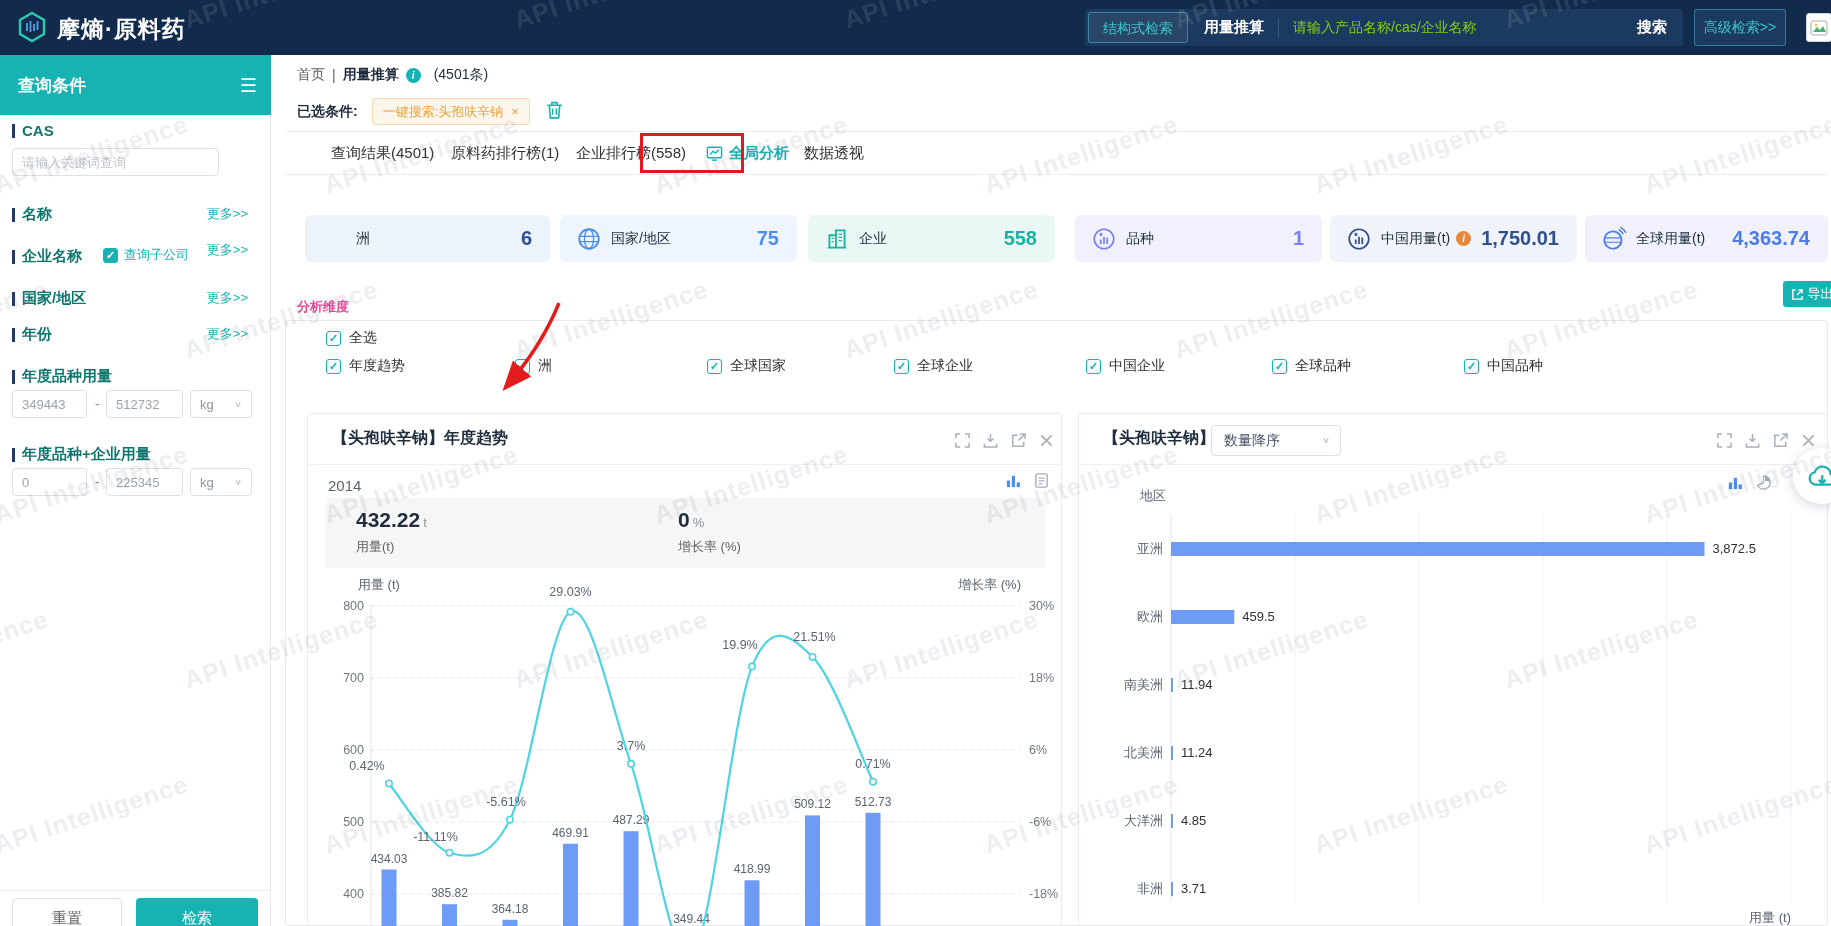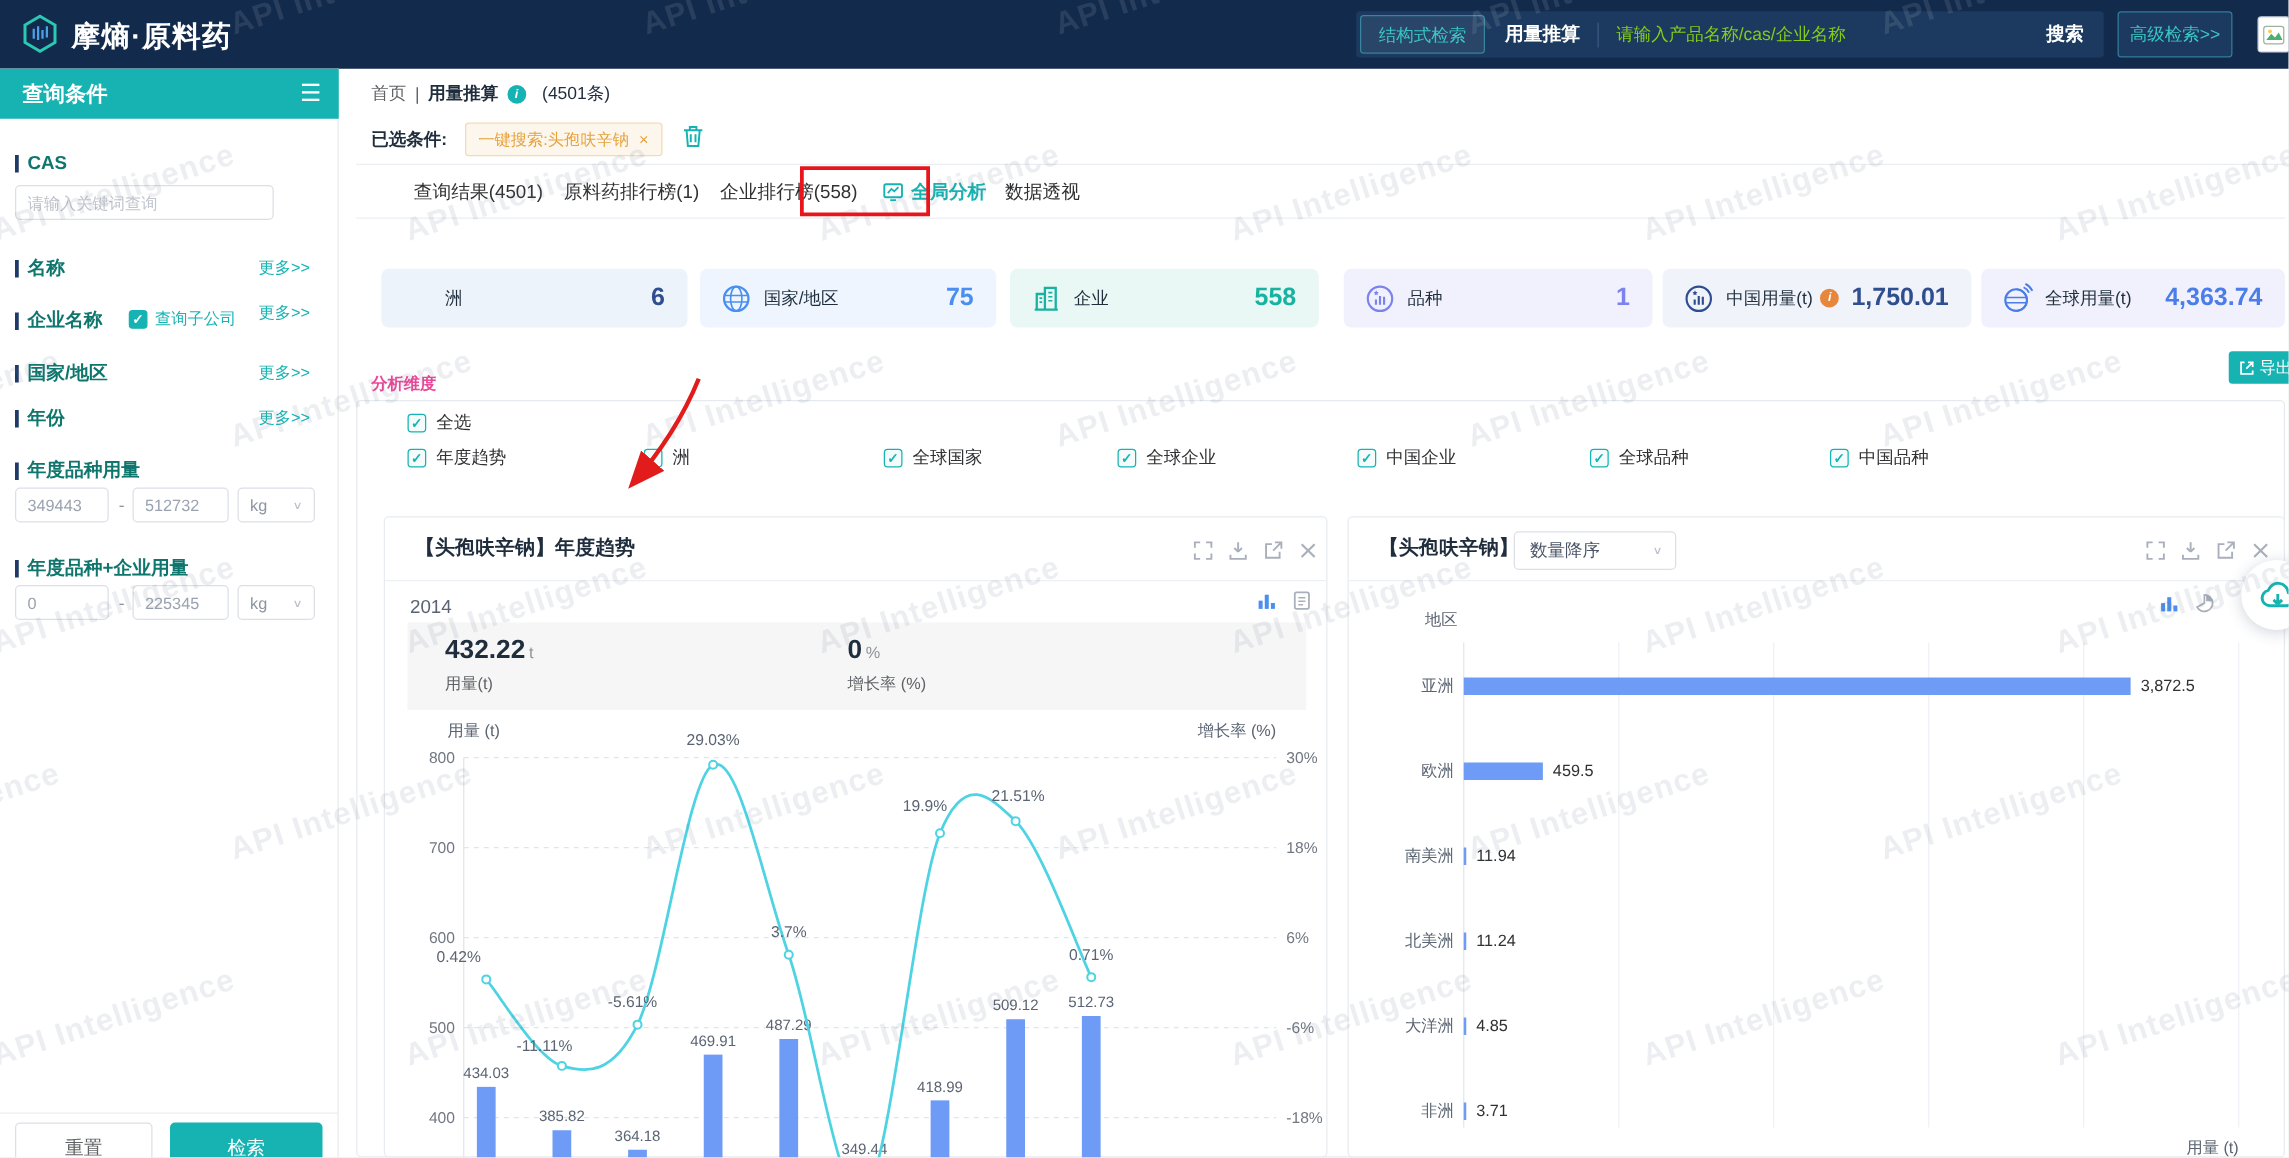--- a/index.html
+++ b/index.html
@@ -23,21 +23,21 @@
   .nav-placeholder { color:#84cc16; font-size:14px; flex:1; }
   .nav-search-btn { color:#fff; font-size:15px; font-weight:bold; margin-right:16px; cursor:pointer; }
   .btn-advanced { position:absolute; left:1694px; top:9px; width:92px; height:37px; line-height:35px;
     text-align:center; background:#1C3A5F; border:1px solid rgba(77,208,225,.45); border-radius:3px;
     color:#3BC6C4; font-size:14px; cursor:pointer; }
   .corner-img { position:absolute; left:1806px; top:13px; width:26px; height:29px; background:#fff;
     border:1px solid #cfd6df; border-radius:3px; display:flex; align-items:center; justify-content:center; }
   
   .sidebar { position:absolute; left:0; top:55px; width:271px; height:871px; background:#fff;
     border-right:1px solid #EBEBEB; }
-  .sb-head { position:absolute; left:0; top:0; width:271px; height:40px; background:#17B3B3;
+  .sb-head { position:absolute; left:0; top:0; width:271px; height:60px; background:#17B3B3;
     color:#fff; display:flex; align-items:center; justify-content:space-between; padding:0 14px 0 18px; }
   .sb-head-title { font-size:17px; font-weight:bold; }
   .hamburger { font-size:19px; cursor:pointer; }
   .sec-label { position:absolute; left:12px; font-size:15px; font-weight:bold; color:#0f766e;
     display:flex; align-items:center; }
   .sec-label::before { content:""; width:3px; height:14px; background:#1F3A67; margin-right:7px; display:inline-block; }
   .more-link { position:absolute; right:22px; color:#17B3B3; font-size:13px; cursor:pointer; }
   .sb-input { position:absolute; border:1px solid #DCDFE6; border-radius:4px; font-size:13px;
     color:#9AA3AF; padding:0 9px; outline:none; font-family:"Liberation Sans",sans-serif; background:#fff; }
   .sb-input::placeholder { color:#C0C4CC; }

